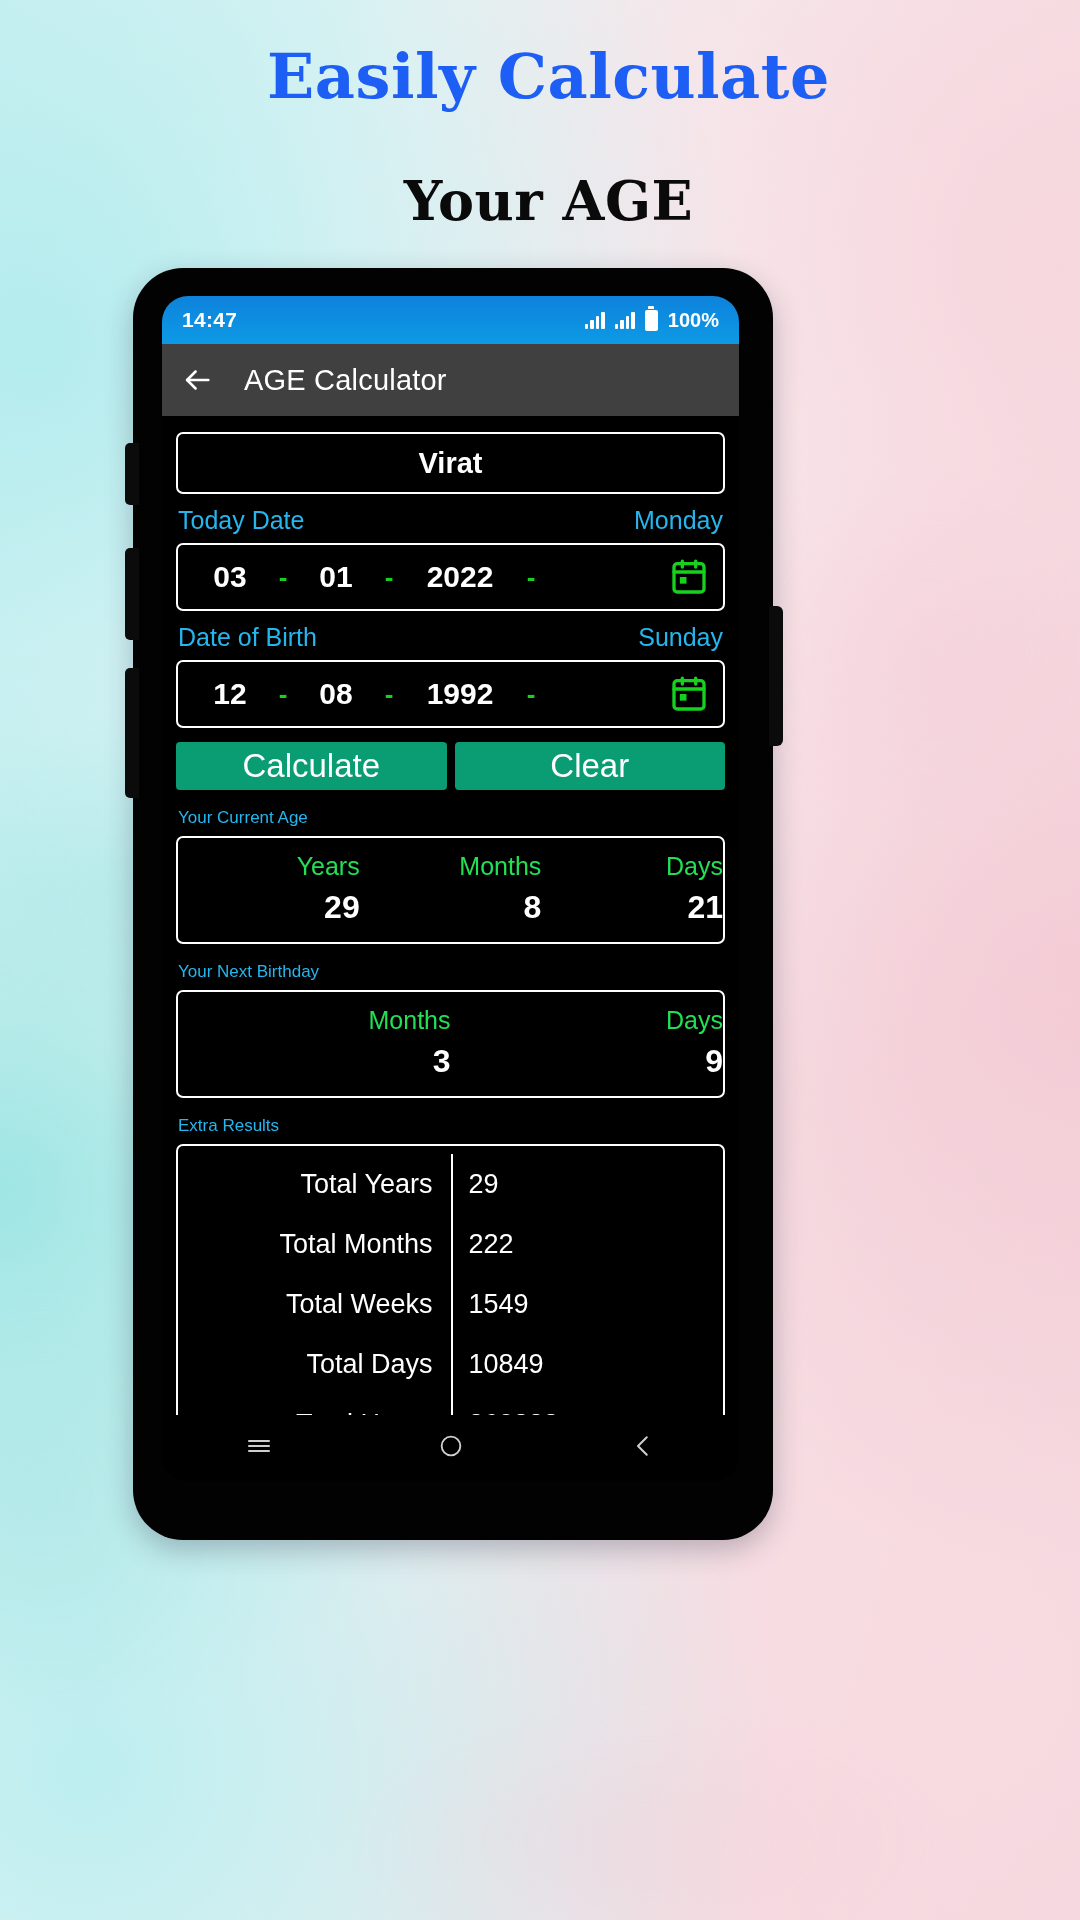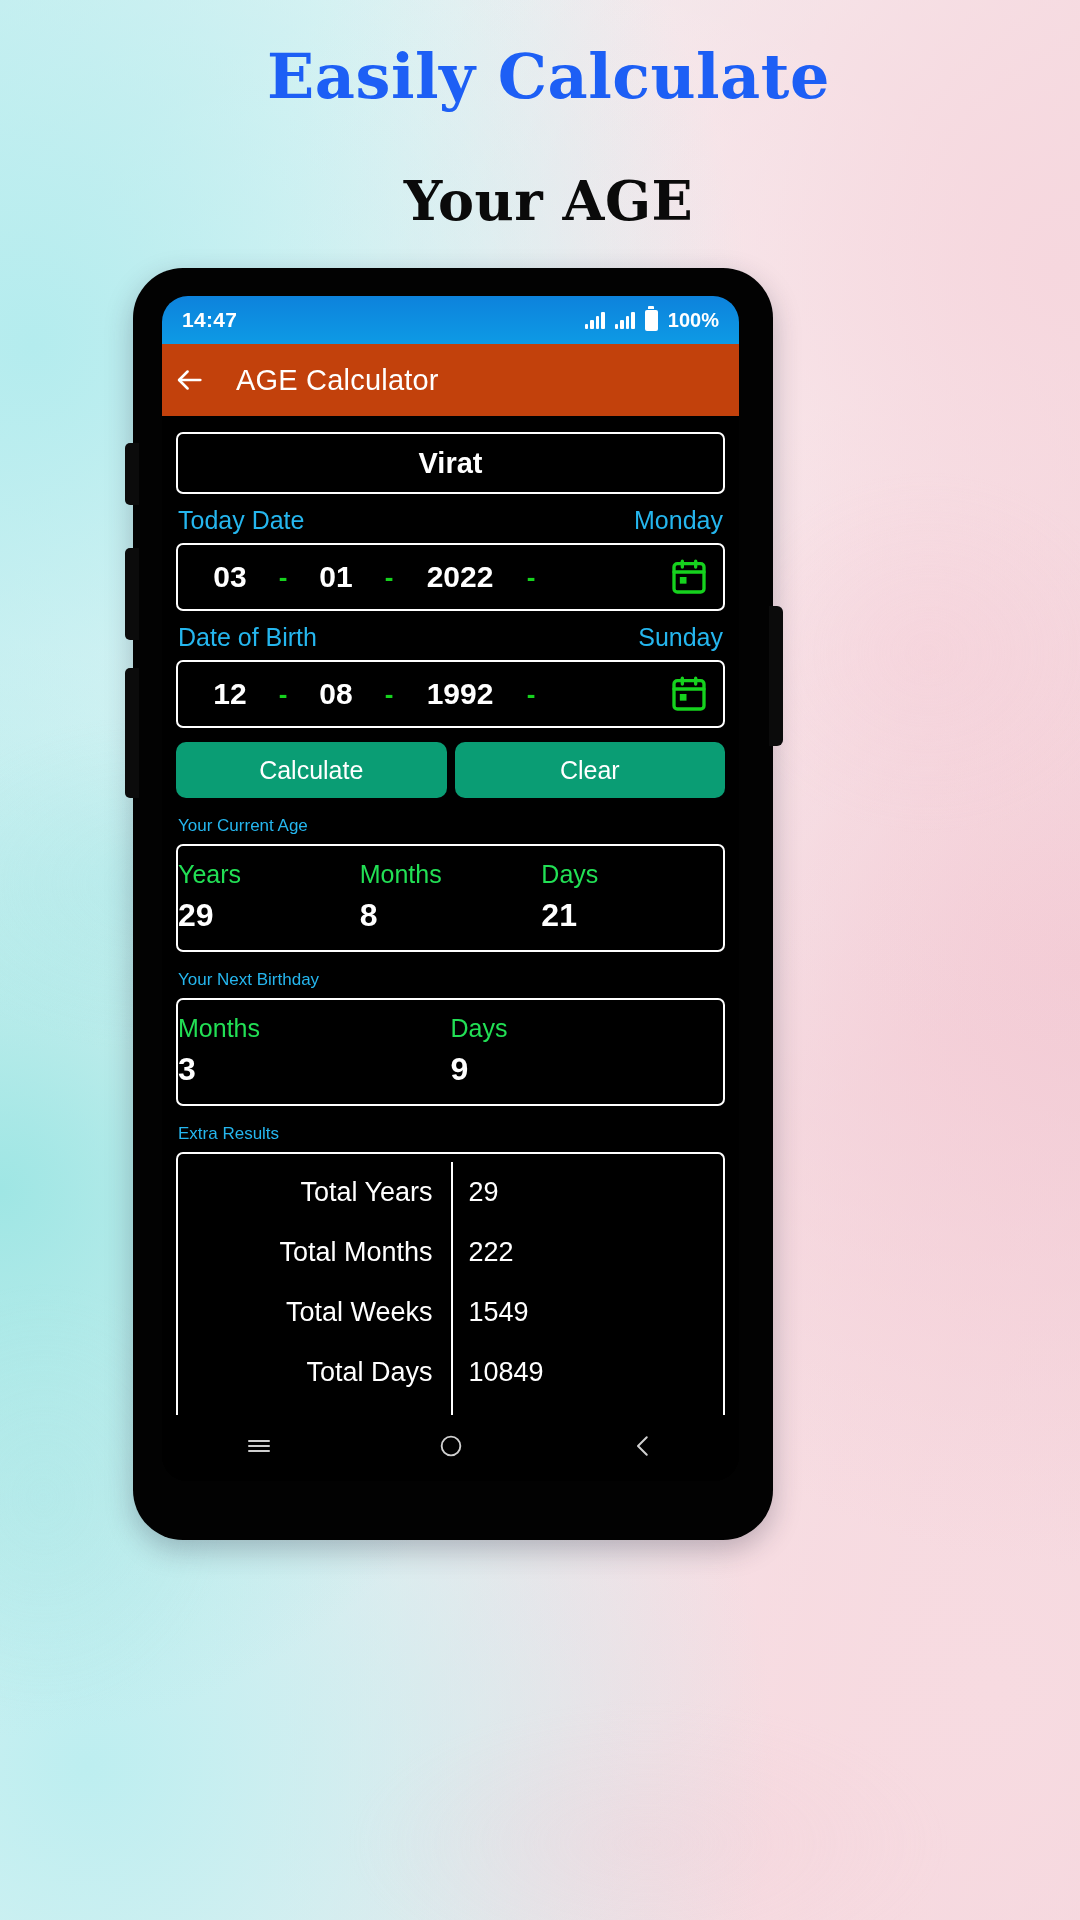--- a/index.html
+++ b/index.html
@@ -77,21 +77,21 @@
   .sig i:nth-child(1){height:5px}
   .sig i:nth-child(2){height:9px}
   .sig i:nth-child(3){height:13px}
   .sig i:nth-child(4){height:17px}
   .batt { position:relative; width:13px; height:21px; border-radius:2px; background:#fff; }
   .batt::before { content:""; position:absolute; top:-4px; left:3.5px; width:6px; height:3px; background:#fff; border-radius:1px 1px 0 0; }
   .sb-pct { font-size:20px; font-weight:700; }
 
   
   .appbar {
-    height:72px; background:#c2410c; display:flex; align-items:center; padding:0 10px; color:#fff;
+    height:72px; background:#404040; display:flex; align-items:center; padding:0 18px; color:#fff;
   }
   .back-arrow { width:34px; height:34px; position:relative; flex:0 0 auto; }
   .back-arrow svg { display:block; }
   .appbar-title { font-size:29px; font-weight:500; margin-left:30px; letter-spacing:.2px; }
 
   
   .content { background:#000; padding:16px 14px 0 14px; height:calc(100% - 120px); position:relative; }
 
   .field-box {
     border:2px solid #ffffff; border-radius:7px; background:#000;
@@ -109,32 +109,32 @@
   }
   .date-seg { color:#fff; font-size:30px; font-weight:700; text-align:center; }
   .date-seg.d  { width:76px; }
   .date-seg.m  { width:76px; }
   .date-seg.y  { width:112px; }
   .dash { color:#16d21e; font-size:26px; font-weight:700; width:30px; text-align:center; }
   .cal-icon { margin-left:auto; width:40px; height:40px; }
 
   .btn-row { display:flex; gap:8px; margin-top:14px; }
   .gbtn {
-    flex:1; height:56px; background:#0a9d74; border-radius:10px;
-    color:#fff; font-size:25px; display:flex; align-items:center; justify-content:center;
+    flex:1; height:48px; background:#0a9d74; border-radius:4px;
+    color:#fff; font-size:33px; display:flex; align-items:center; justify-content:center;
     border:none; cursor:pointer; font-family:"Liberation Sans", sans-serif;
   }
 
   .sec-title { color:#25b6ee; font-size:17px; margin:18px 2px 8px 2px; }
 
   .res-box {
     border:2px solid #ffffff; border-radius:7px; background:#000;
     display:flex; padding:14px 0 16px 0;
   }
-  .res-cell { flex:1; text-align:left; }
+  .res-cell { flex:1; text-align:right; }
   .res-head { color:#22e055; font-size:25px; margin-bottom:8px; }
   .res-val  { color:#fff; font-size:32px; font-weight:700; }
 
   
   .extra-box {
     border:2px solid #ffffff; border-top:2px solid #ffffff; border-bottom:none;
     border-radius:7px 7px 0 0; background:#000;
     padding:8px 0 0 0; overflow:hidden;
   }
   .extra-row { display:flex; align-items:center; height:60px; }

